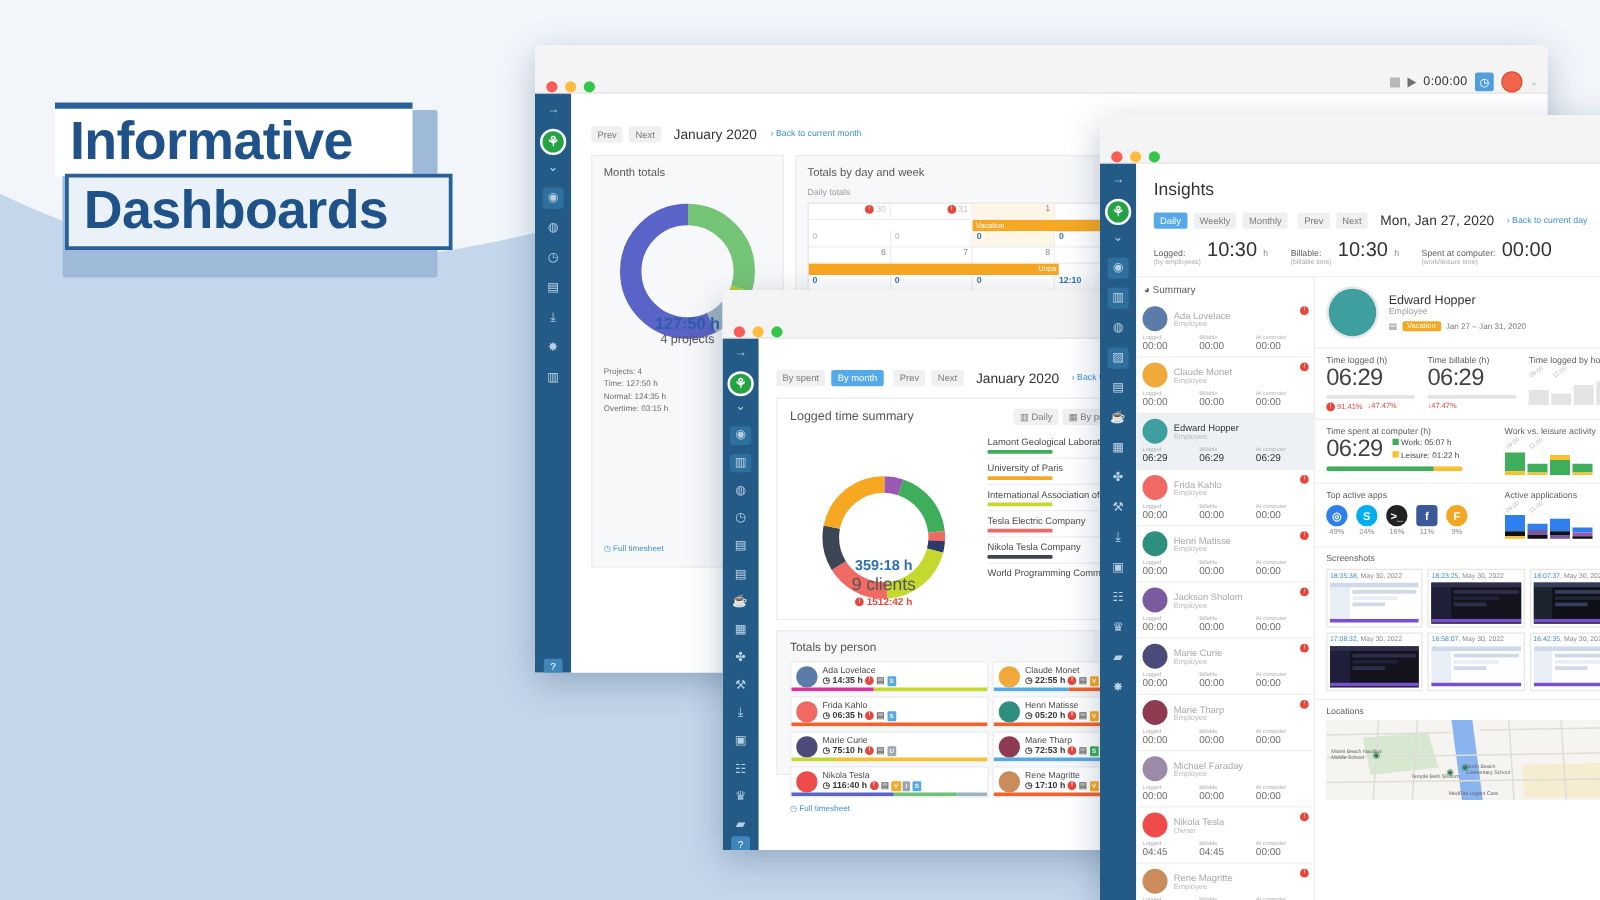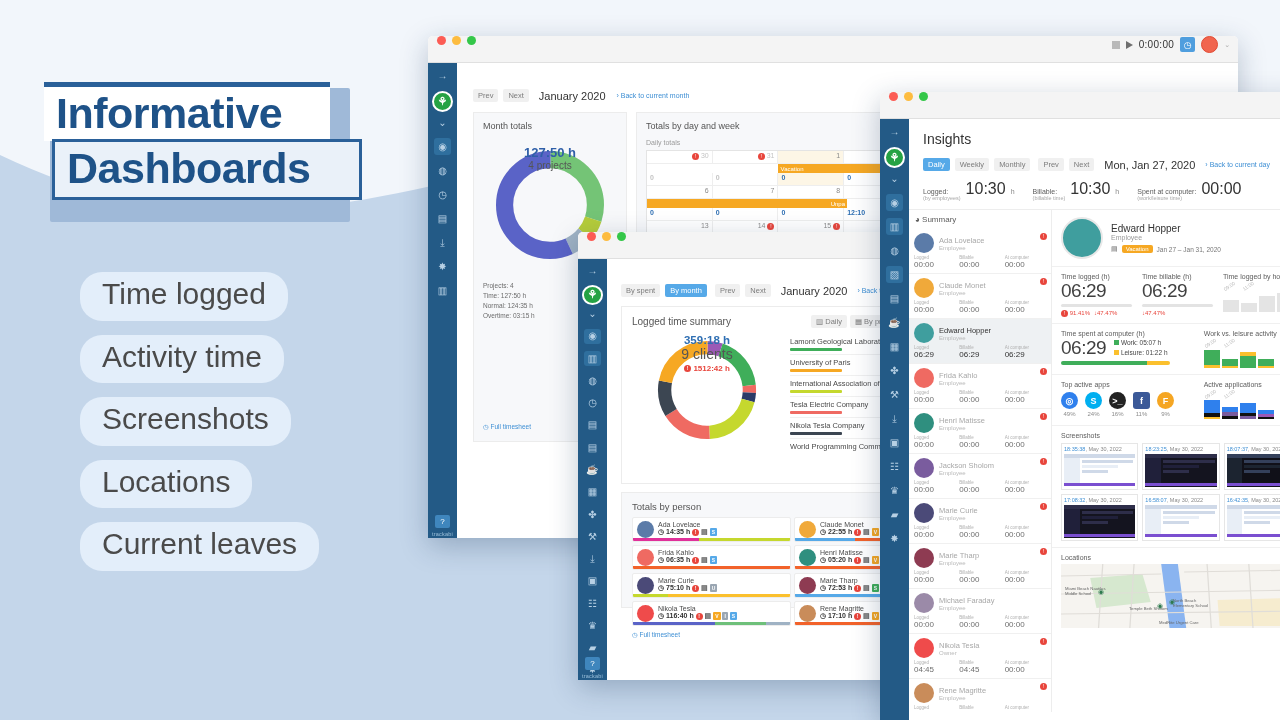--- a/index.html
+++ b/index.html
@@ -34,21 +34,21 @@
   .features { position:absolute; left:80px; top:272px; }
   .feat {
     background:#e3eefa; color:#4a4a4a; font-size:30px;
     border-radius:22px; padding:5px 22px 9px 22px; margin-bottom:14px;
     display:inline-block; line-height:1.15; white-space:nowrap;
   }
   .feat-row { display:block; }
 
   
   .win { position:absolute; background:#fff; box-shadow:0 8px 28px rgba(26,55,90,.28); overflow:hidden; }
-  .titlebar { height:27px; background:#f4f4f4; border-bottom:1px solid #e0e0e0; display:flex; align-items:flex-start; padding-left:9px; gap:6px;}
+  .titlebar { height:39px; background:#f4f4f4; border-bottom:1px solid #e0e0e0; display:flex; align-items:flex-end; padding-left:9px; gap:6px;}
   .dot { width:9px; height:9px; border-radius:50%; }
   .d-r{background:#fc5c54}.d-y{background:#fdbc40}.d-g{background:#34c749}
   .body-row { display:flex; height:calc(100% - 22px); }
   .sidebar { width:29px; background:#235a86; flex:0 0 29px; display:flex; flex-direction:column; align-items:center; padding-top:4px; position:relative;}
   .sb-ico { width:17px; height:17px; margin-bottom:7px; display:flex; align-items:center; justify-content:center; color:#b7d0e4; font-size:10px; line-height:1;}
   .sb-sel { background:#2f6f9e; border-radius:3px; }
   .sb-logo { width:21px;height:21px;border-radius:50%;background:#25a244;border:2px solid #fff;margin-bottom:2px;display:flex;align-items:center;justify-content:center;color:#fff;font-size:11px;font-weight:bold;}
   .sb-bottom{position:absolute;bottom:6px;left:0;width:100%;display:flex;flex-direction:column;align-items:center;}
   .sb-chat{width:15px;height:13px;background:#3f86bd;border-radius:2px;margin-bottom:3px;display:flex;align-items:center;justify-content:center;color:#fff;font-size:8px;}
   .sb-brand{font-size:5.5px;color:#9cc0db;letter-spacing:.2px;}
@@ -65,21 +65,21 @@
   .card-title { font-size:9px; color:#555; }
 
   
   #win1 { left:428px; top:36px; width:810px; height:502px; border-radius:5px 5px 0 0; }
   #win1 .tb-right { margin-left:auto; display:flex; align-items:center; gap:6px; padding-right:8px; font-size:9px; color:#555;}
   .tb-sq{width:8px;height:8px;background:#b9b9b9;}
   .tb-play{width:0;height:0;border-left:7px solid #6f6f6f;border-top:4px solid transparent;border-bottom:4px solid transparent;}
   .tb-timer{font-size:10px;color:#333;letter-spacing:.3px;}
   .tb-btn{width:15px;height:15px;background:#4f9ede;border-radius:2px;display:flex;align-items:center;justify-content:center;color:#fff;font-size:9px;}
   .tb-av{width:17px;height:17px;border-radius:50%;background:#f1654f;border:1.5px solid #e04a33;}
-  .donut-wrap{position:relative;display:flex;align-items:flex-start;justify-content:center;}
+  .donut-wrap{position:relative;display:flex;align-items:flex-end;justify-content:center;}
   .donut-center{position:absolute;text-align:center;}
 
   .cal { border:1px solid #e4e4e4; background:#fff; }
   .cal-row { display:flex; }
   .cal-cell { flex:1 0 0; border-right:1px solid #eee; border-bottom:1px solid #eee; font-size:7px; text-align:right; padding:1px 3px; color:#8a8a8a; height:13px; }
   .cal-cell.val { color:#2f6fb3; text-align:left; font-weight:bold;}
   .cal-cell.dim { color:#c4c4c4; }
   .badge-bar { background:#f6a823; color:#fff; font-size:6px; height:9px; display:flex; align-items:center; padding-left:3px; }
   .red-dot { display:inline-block; width:7px;height:7px;border-radius:50%;background:#e8453c;color:#fff;font-size:5px;text-align:center;line-height:7px;vertical-align:middle;}
 
@@ -127,27 +127,20 @@
     <path d="M0,140 C260,132 400,150 560,210 C720,270 900,300 1280,290 L1280,720 L0,720 Z" fill="#c4d6ea"></path>
     <path d="M0,155 C300,300 520,120 900,92 C1060,80 1180,84 1280,78 L1280,0 L0,0 Z" fill="#f2f6fb"></path>
   </svg>
 </div>
 
 <div class="promo">
   <div class="headline">
     <div class="hl-shadow"></div>
     <div class="hl-line hl1">Informative</div>
     <div class="hl-line hl2">Dashboards</div>
-  </div>
-  <div class="features">
-    <span class="feat-row"><span class="feat">Time logged</span></span>
-    <span class="feat-row"><span class="feat">Activity time</span></span>
-    <span class="feat-row"><span class="feat">Screenshots</span></span>
-    <span class="feat-row"><span class="feat">Locations</span></span>
-    <span class="feat-row"><span class="feat">Current leaves</span></span>
   </div>
 </div>
 
 <div class="win" id="win1">
   <div class="titlebar">
     <span class="dot d-r"></span>
     <span class="dot d-y"></span>
     <span class="dot d-g"></span>
     <span class="tb-right">
       <span class="tb-sq"></span>

